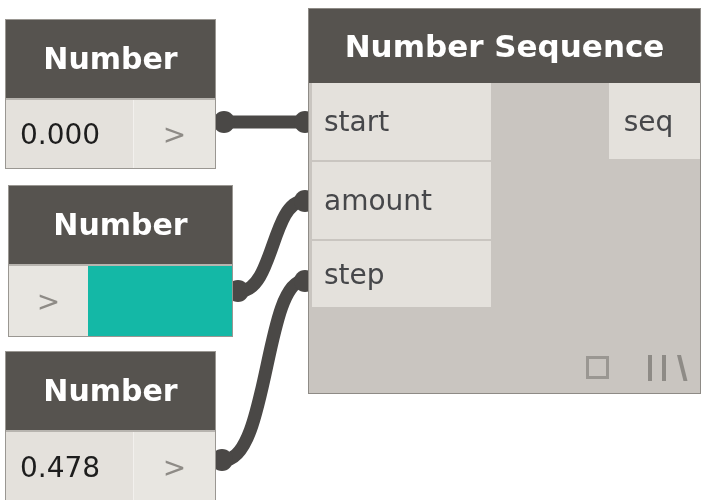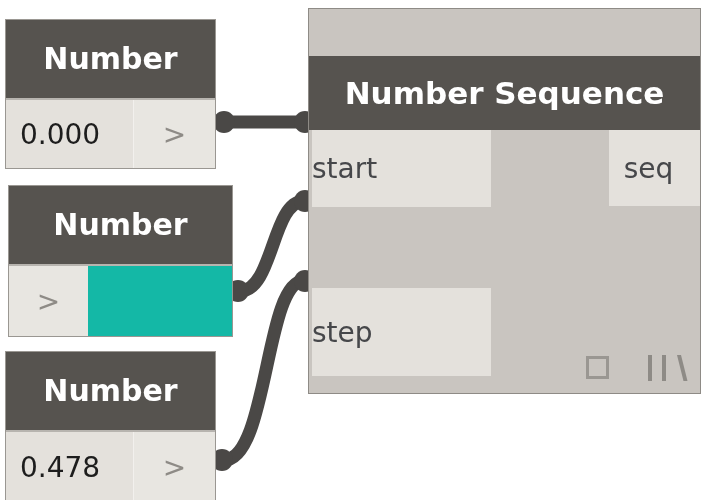--- a/index.html
+++ b/index.html
@@ -95,52 +95,52 @@
     top: 8px;
     width: 393px;
     height: 386px;
   }
   #seq-node .node-header {
     height: 74px;
     font-size: 31px;
     display: flex;
     align-items: center;
     justify-content: center;
-    margin-top: 47px;
   }
   .port-area {
     position: relative;
     width: 100%;
     height: 310px;
   }
   .port {
     position: absolute;
     box-sizing: border-box;
     background: #e4e1dc;
     display: flex;
     align-items: center;
     font-size: 28px;
     color: #46474a;
   }
   .port.in {
     left: 3px;
     width: 179px;
     height: 78px;
+    padding-left: 12px;
     border-bottom: 1px solid #c9c5c0;
   }
   .port.out {
     right: 0px;
     width: 91px;
     height: 76px;
     justify-content: center;
     padding-right: 12px;
   }
   #port-start  { top: 0px; }
   #port-amount { top: 79px; }
-  #port-step   { top: 158px; height: 88px; border-bottom: none; }
+  #port-step   { top: 158px; height: 66px; border-bottom: none; }
   #port-seq    { top: 0px; }
 
   
   .node-footer {
     position: absolute;
     left: 0;
     bottom: 6px;
     width: 100%;
     height: 34px;
   }
@@ -221,20 +221,23 @@
     </div>
   </div>
 
   <div class="node" id="seq-node">
     <div class="node-header">Number Sequence</div>
 
     <div class="port-area">
       <div class="port in" id="port-start">
         <span>start</span>
       </div>
+      <div class="port in" id="port-amount">
+        <span>amount</span>
+      </div>
       <div class="port in" id="port-step">
         <span>step</span>
       </div>
       <div class="port out" id="port-seq">
         <span>seq</span>
       </div>
     </div>
 
     <div class="node-footer">
       <div class="preview-icon"></div>

